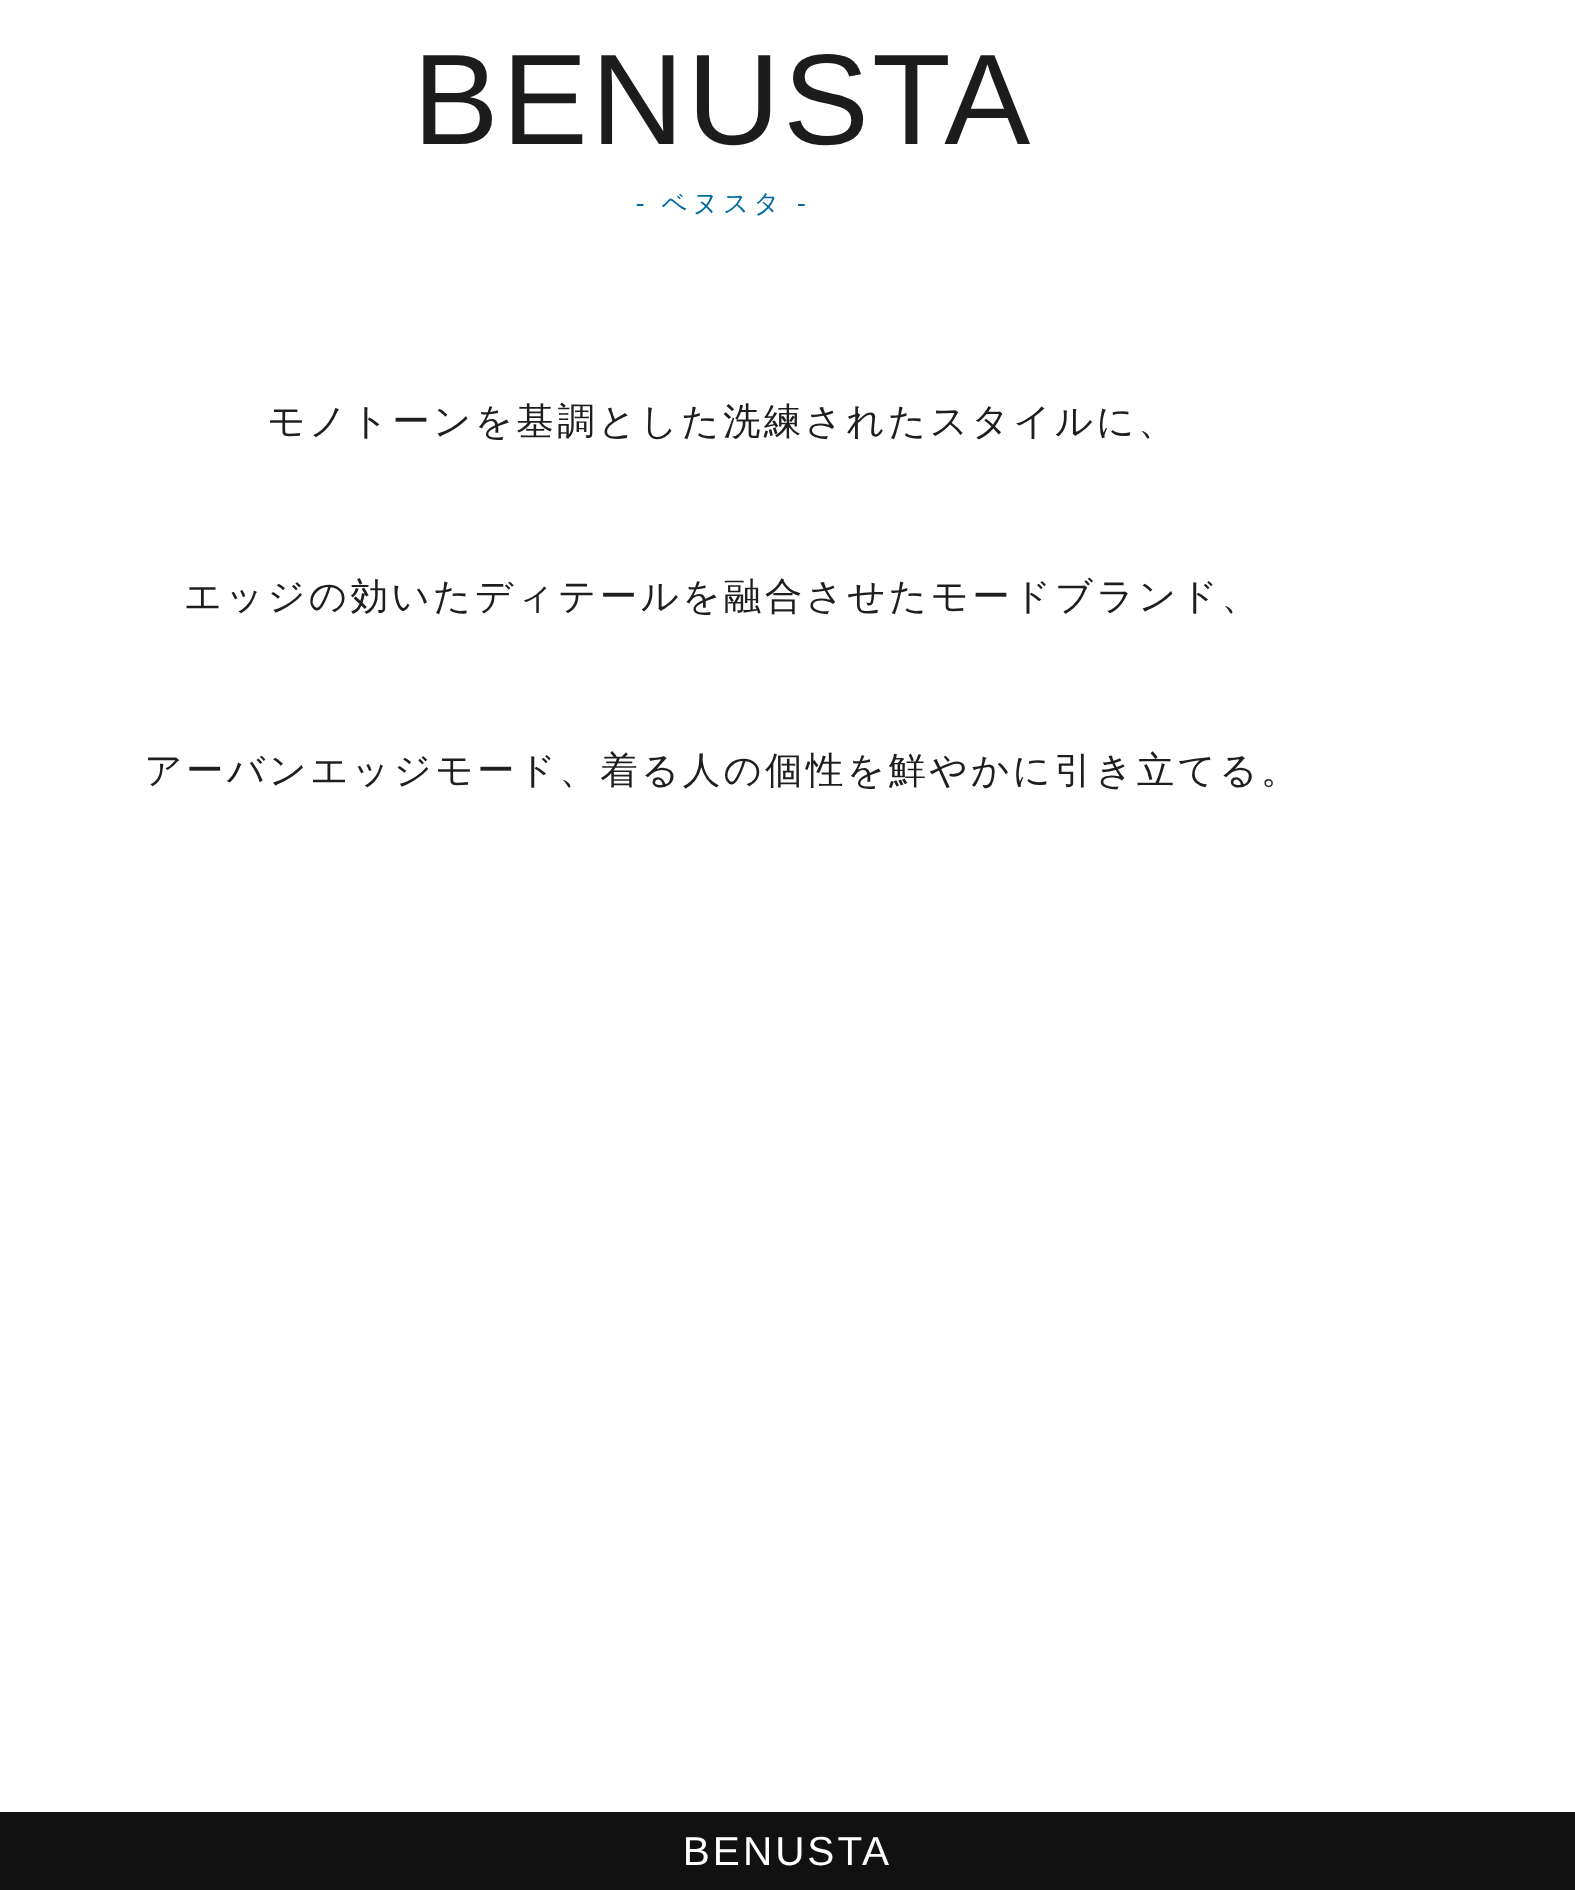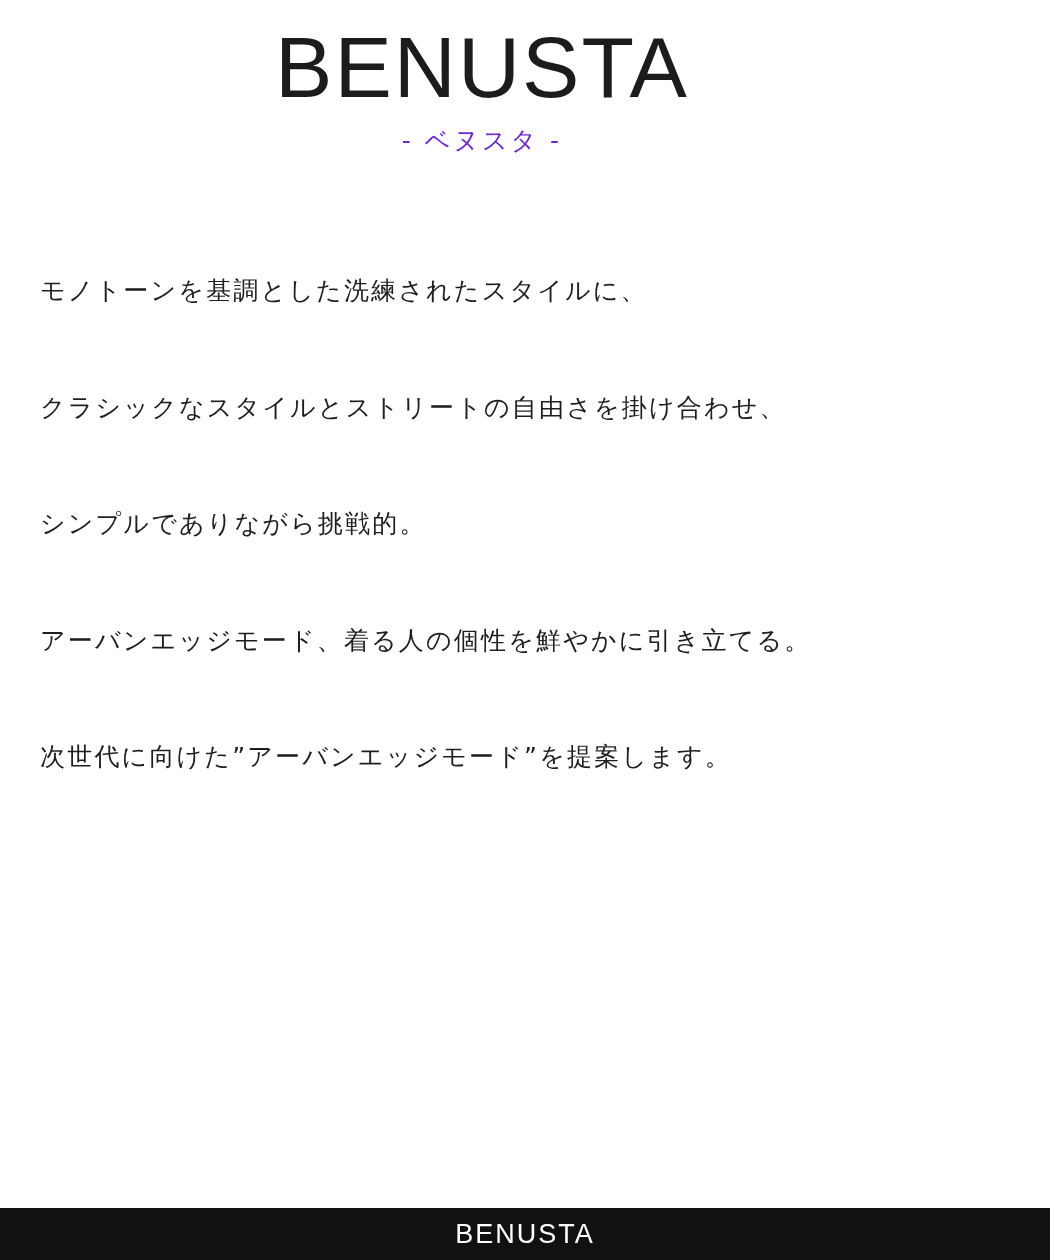--- a/index.html
+++ b/index.html
@@ -30,30 +30,30 @@
     font-family: "Liberation Sans", "DejaVu Sans", sans-serif;
     font-size: 86px;
     font-weight: 400;
     letter-spacing: 2px;
     line-height: 1.05;
     color: #1c1c1c;
     margin: 0;
   }
   .brand-sub {
     font-family: "DejaVu Sans", "Liberation Sans", sans-serif;
-    font-size: 25px;
+    font-size: 17px;
     font-weight: 400;
     letter-spacing: 3px;
-    color: #6d28d9;
+    color: #0369a1;
     margin-top: 12px;
   }
   .concept {
     flex: 1;
     padding: 118px 40px 0 40px;
-    text-align: left;
+    text-align: center;
   }
   .concept-line {
     font-family: "DejaVu Sans", "Liberation Sans", sans-serif;
     font-size: 25px;
     font-weight: 400;
     letter-spacing: 2.2px;
     color: #1e1e1e;
     line-height: 1.3;
     margin: 0 0 84px 0;
     white-space: nowrap;
@@ -85,23 +85,21 @@
 
 <div class="page">
 
   <div class="brand-header">
     <h1 class="brand-title">BENUSTA</h1>
     <div class="brand-sub">- ベヌスタ -</div>
   </div>
 
   <div class="concept">
     <p class="concept-line">モノトーンを基調とした洗練されたスタイルに、</p>
-    <p class="concept-line">クラシックなスタイルとストリートの自由さを掛け合わせ、</p>
-    <p class="concept-line">シンプルでありながら挑戦的。</p>
+    <p class="concept-line">エッジの効いたディテールを融合させたモードブランド、</p>
     <p class="concept-line">アーバンエッジモード、着る人の個性を鮮やかに引き立てる。</p>
-    <p class="concept-line">次世代に向けた”アーバンエッジモード”を提案します。</p>
   </div>
 
   <div class="footer-bar">
     <span class="footer-logo">BENUSTA</span>
   </div>
 
 </div>
 
 </body></html>

